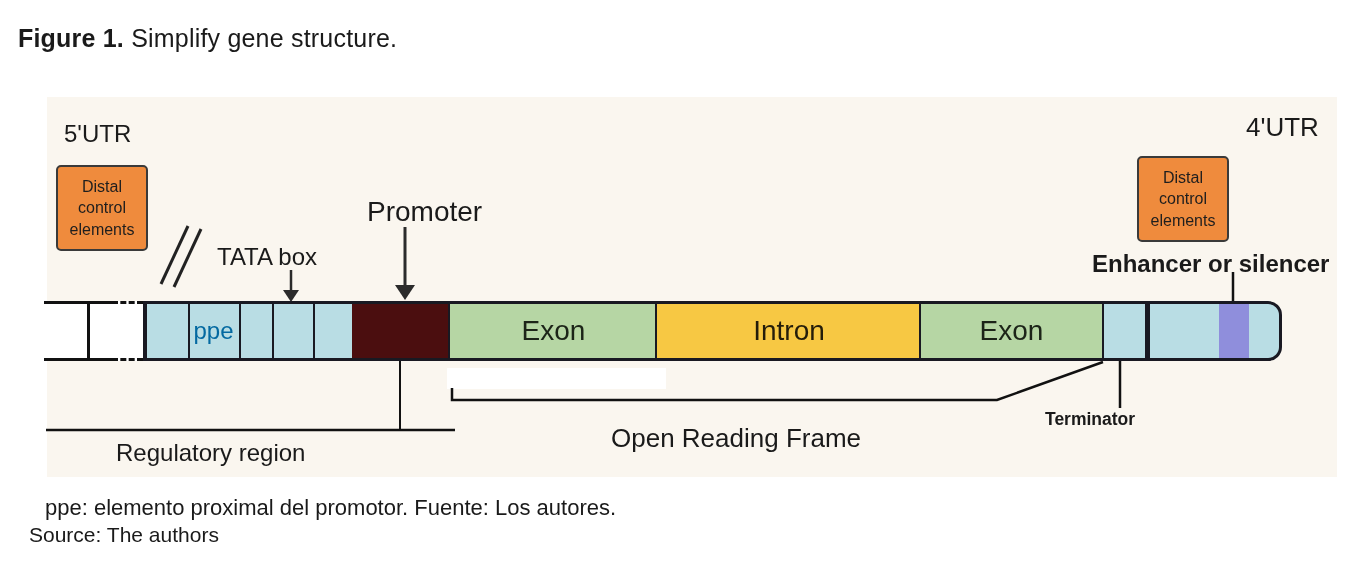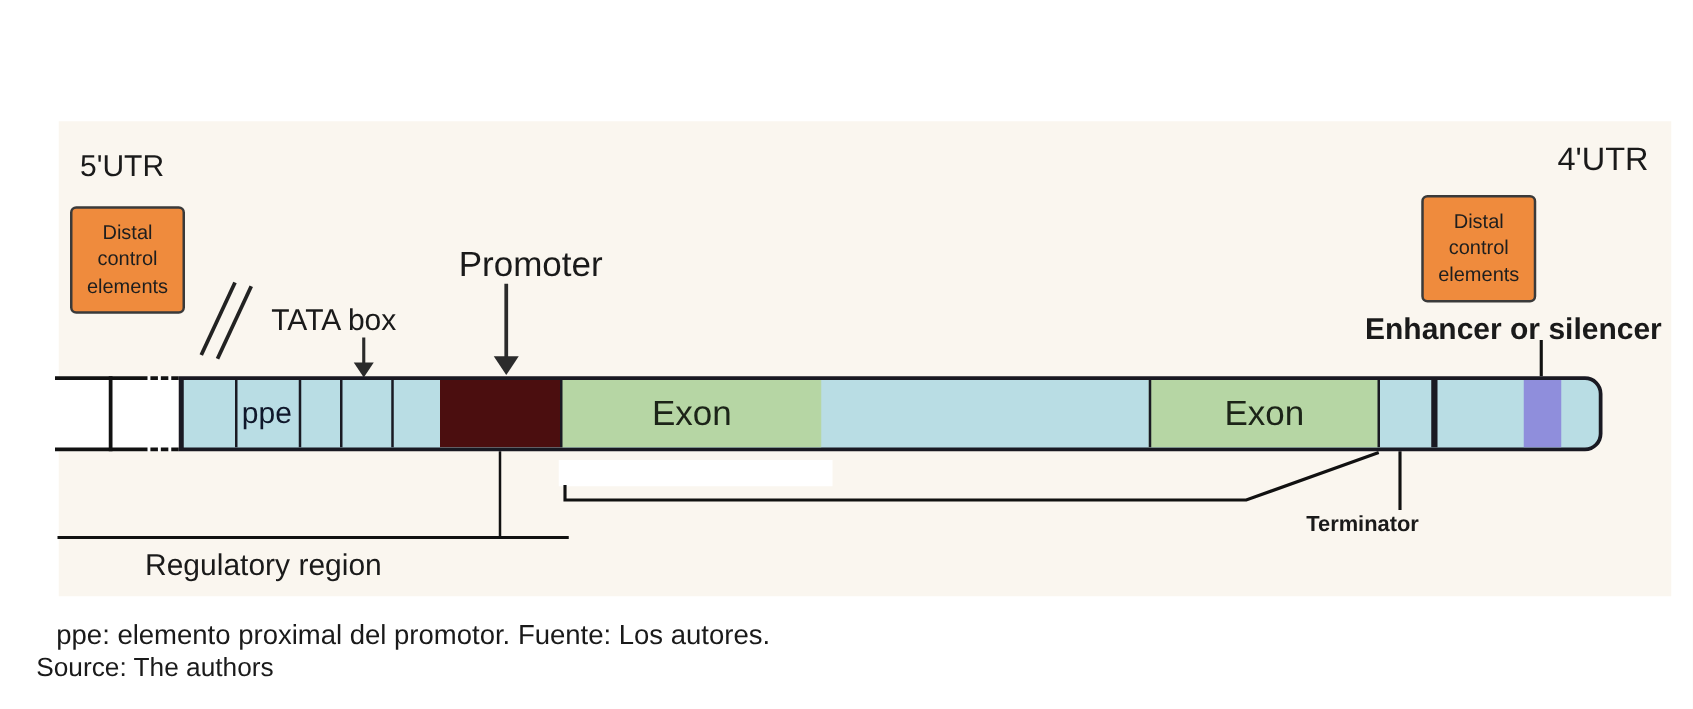--- a/index.html
+++ b/index.html
@@ -38,32 +38,35 @@
   .bar-dashes{position:absolute;left:112px;top:301px;width:31px;height:60px;background:#fff;
     border-top:3px dashed #111;border-bottom:3px dashed #111;box-sizing:border-box;}
 
   
   .gene-bar{position:absolute;left:143px;top:301px;width:1139px;height:60px;box-sizing:border-box;
     background:#b9dde4;border:3px solid #191922;border-left-width:4px;border-radius:0 14px 14px 0;overflow:hidden;}
   .seg{position:absolute;top:0;bottom:0;box-sizing:border-box;display:flex;align-items:center;justify-content:center;}
   .divider{position:absolute;top:0;bottom:0;width:2px;background:#191922;}
   .divider.d1{left:41px;} .divider.d2{left:92px;} .divider.d3{left:125px;} .divider.d4{left:166px;}
   .divider.thick{left:998px;width:5px;}
-  .seg.ppe{left:41px;width:51px;font-size:24px;color:#0f172a;}
+  .seg.ppe{left:41px;width:51px;font-size:24px;color:#0369a1;}
   .seg.maroon{left:205px;width:98px;background:#4b0e0f;}
   .seg.exon1{left:301px;width:209px;background:#b6d6a4;border-left:2px solid #191922;font-size:28px;color:#1c2418;}
   .seg.intron{left:508px;width:266px;background:#f7c843;border-left:2px solid #191922;font-size:28px;color:#241d0a;}
   .seg.exon2{left:772px;width:185px;background:#b6d6a4;border-left:2px solid #191922;border-right:2px solid #191922;font-size:28px;color:#1c2418;}
   .seg.purple{left:1072px;width:30px;background:#8f8edc;}
 </style>
 </head>
 <body>
 
 <div class="page">
 
+  <div class="title-line">
+    <span class="b">Figure 1.</span><span> Simplify gene structure.</span>
+  </div>
 
   <div class="panel"></div>
   <div class="white-patch"></div>
 
   <svg class="svg-overlay" viewBox="0 0 1354 567" xmlns="http://www.w3.org/2000/svg">
 
     <g stroke="#222" stroke-width="3" fill="none">
       <line x1="161" y1="284" x2="188" y2="226"></line>
       <line x1="174" y1="287" x2="201" y2="229"></line>
     </g>
@@ -98,36 +101,40 @@
     <div class="seg ppe">
       <span>ppe</span>
     </div>
     <div class="divider d2"></div>
     <div class="divider d3"></div>
     <div class="divider d4"></div>
     <div class="seg maroon"></div>
     <div class="seg exon1">
       <span>Exon</span>
     </div>
+    <div class="seg intron">
+      <span>Intron</span>
+    </div>
     <div class="seg exon2">
       <span>Exon</span>
     </div>
     <div class="divider thick"></div>
     <div class="seg purple"></div>
   </div>
 
   <div class="lbl utr5">5'UTR</div>
   <div class="lbl utr3">4'UTR</div>
   <div class="distal left">
     <span>Distal control elements</span>
   </div>
   <div class="distal right">
     <span>Distal control elements</span>
   </div>
   <div class="lbl tata">TATA box</div>
   <div class="lbl promoter">Promoter</div>
   <div class="lbl enhancer">Enhancer or silencer</div>
   <div class="lbl terminator">Terminator</div>
   <div class="lbl regulatory">Regulatory region</div>
+  <div class="lbl orf">Open Reading Frame</div>
   <div class="lbl foot-ppe">ppe: elemento proximal del promotor. Fuente: Los autores.</div>
   <div class="lbl foot-src">Source: The authors</div>
 
 </div>
 
 </body></html>

